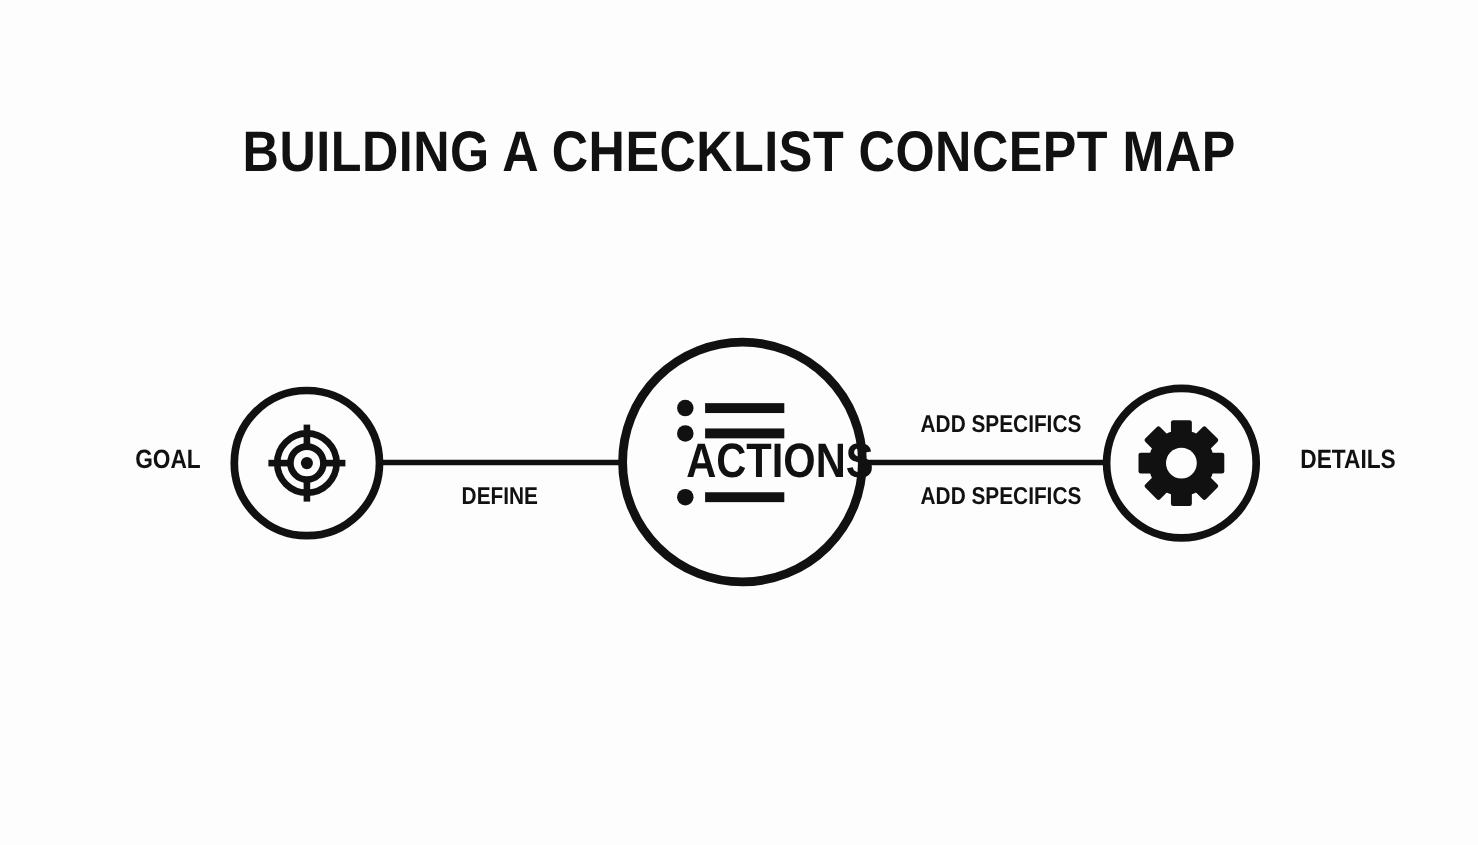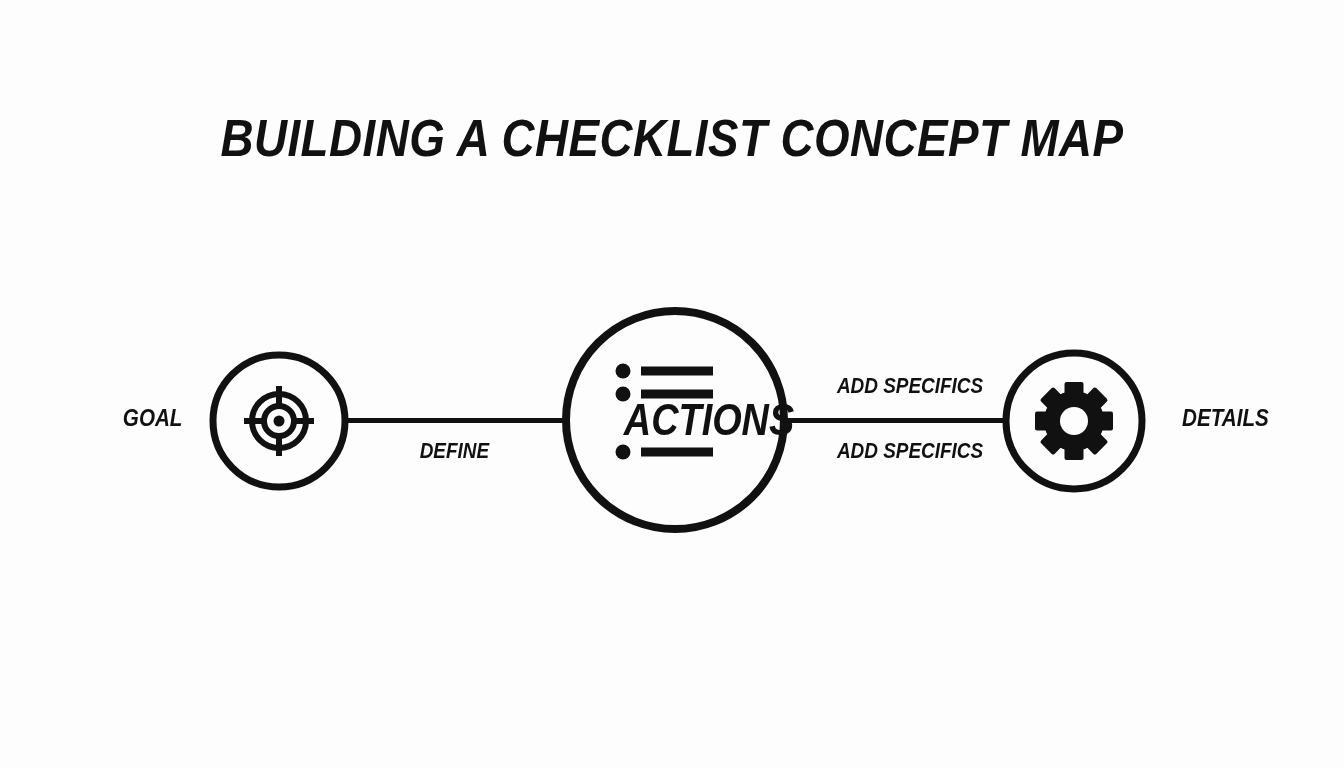--- a/index.html
+++ b/index.html
@@ -13,21 +13,20 @@
     font-family: "Liberation Sans", sans-serif;
     overflow: hidden;
     position: relative;
   }
 
   .canvas {
     position: absolute;
     inset: 0;
     width: 1344px;
     height: 640px;
-    font-style: italic;
   }
 
   
   .title {
     position: absolute;
     left: 0;
     top: 112px;
     width: 1344px;
     text-align: center;
     font-family: "Liberation Sans Narrow", "Liberation Sans", sans-serif;

